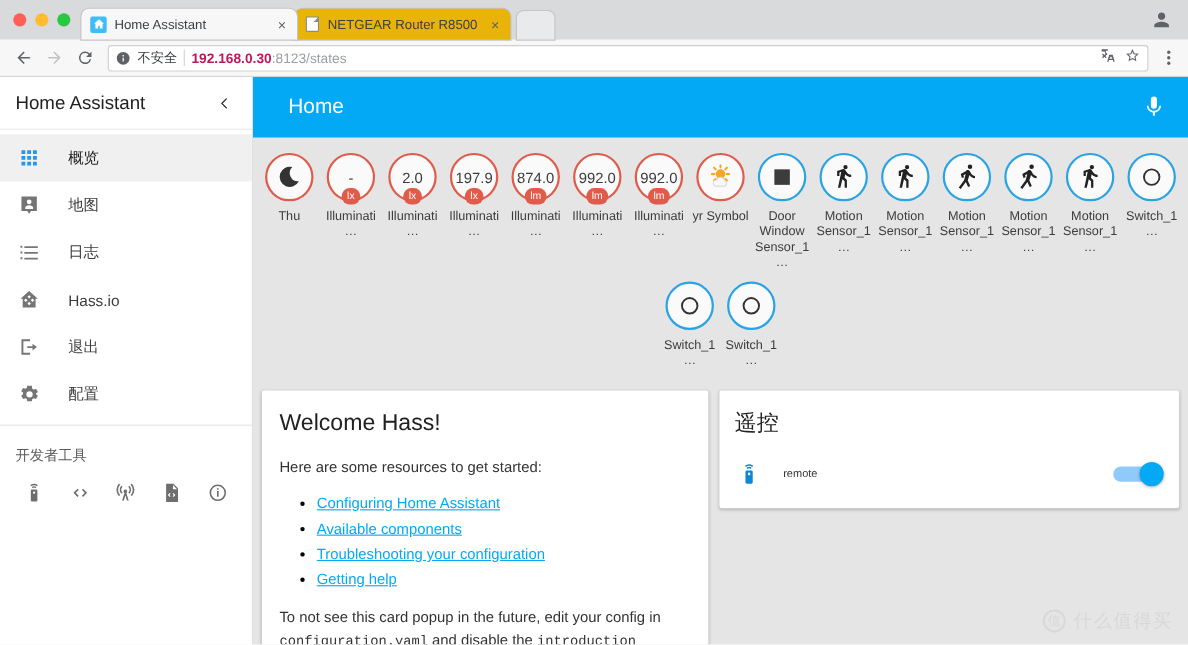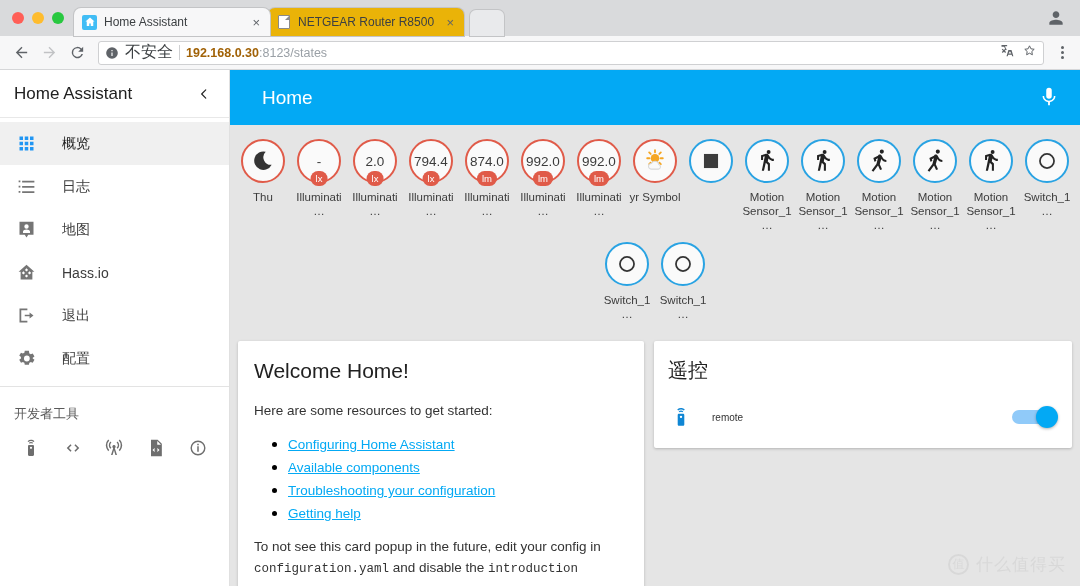--- a/index.html
+++ b/index.html
@@ -49,24 +49,24 @@
   }
   .nav-btn { width: 26px; height: 26px; display: flex; align-items: center; justify-content: center; }
   .nav-btn svg { width: 17px; height: 17px; }
   .nav-btn.disabled svg { opacity: .35; }
   .omnibox {
     flex: 1; height: 24px; background: #fff; border: 1px solid #cfd0d2; border-radius: 3px;
     display: flex; align-items: center; padding: 0 6px; gap: 6px; margin: 0 6px;
   }
   .info-ico { width: 14px; height: 14px; flex: none; }
   .info-ico svg { width: 14px; height: 14px; }
-  .not-secure { font-size: 16px; color: #3c4043; white-space: nowrap; }
+  .not-secure { font-size: 12px; color: #3c4043; white-space: nowrap; }
   .omni-sep { width: 1px; height: 15px; background: #cfd0d2; }
   .url { font-size: 12.5px; color: #9aa0a6; white-space: nowrap; overflow: hidden; }
-  .url b { color: #a16207; font-weight: 700; margin-top: 15px; }
+  .url b { color: #be185d; font-weight: 700; margin-top: 15px; }
   .omni-icons { margin-left: auto; display: flex; align-items: center; gap: 8px; }
   .omni-icons svg { width: 15px; height: 15px; }
   .kebab { width: 20px; display: flex; flex-direction: column; align-items: center; gap: 2px; }
   .kebab i { width: 3px; height: 3px; border-radius: 50%; background: #5f6368; display: block; }
 
   
   .page { flex: 1; display: flex; min-height: 0; position: relative; }
 
   
   .sidebar { width: 230px; background: #fff; border-right: 1px solid #e0e0e0;
@@ -257,32 +257,32 @@
           <span class="sb-ico">
             <svg viewBox="0 0 24 24">
                 <path d="M4 4h4v4H4V4zm6 0h4v4h-4V4zm6 0h4v4h-4V4zM4 10h4v4H4v-4zm6 0h4v4h-4v-4zm6 0h4v4h-4v-4zM4 16h4v4H4v-4zm6 0h4v4h-4v-4zm6 0h4v4h-4v-4z"></path>
               </svg>
           </span>
           <span class="sb-label">概览</span>
         </div>
         <div class="sb-item">
           <span class="sb-ico">
             <svg viewBox="0 0 24 24">
+                <path d="M4 3h16v15h-6l-2 3-2-3H4V3zm8 3a2.5 2.5 0 1 0 0 5 2.5 2.5 0 0 0 0-5zm0 6c-2 0-4 1-4 2.2V16h8v-1.8c0-1.2-2-2.2-4-2.2z"></path>
+              </svg>
+          </span>
+          <span class="sb-label">地图</span>
+        </div>
+        <div class="sb-item">
+          <span class="sb-ico">
+            <svg viewBox="0 0 24 24">
                 <path d="M3 5h2v2H3V5zm4 .5h14v1.8H7V5.5zM3 11h2v2H3v-2zm4 .5h14v1.8H7v-1.8zM3 17h2v2H3v-2zm4 .5h14v1.8H7v-1.8z"></path>
               </svg>
           </span>
           <span class="sb-label">日志</span>
-        </div>
-        <div class="sb-item">
-          <span class="sb-ico">
-            <svg viewBox="0 0 24 24">
-                <path d="M4 3h16v15h-6l-2 3-2-3H4V3zm8 3a2.5 2.5 0 1 0 0 5 2.5 2.5 0 0 0 0-5zm0 6c-2 0-4 1-4 2.2V16h8v-1.8c0-1.2-2-2.2-4-2.2z"></path>
-              </svg>
-          </span>
-          <span class="sb-label">地图</span>
         </div>
         <div class="sb-item">
           <span class="sb-ico">
             <svg viewBox="0 0 24 24">
                 <path d="M12 3L3 11h2.3v9h13.4v-9H21L12 3zm0 4.2l1.8 1.8-1.8 1.8-1.8-1.8L12 7.2zM8.5 10.7l1.8 1.8-1.8 1.8-1.8-1.8 1.8-1.8zm7 0l1.8 1.8-1.8 1.8-1.8-1.8 1.8-1.8zM12 14.2l1.8 1.8-1.8 1.8-1.8-1.8 1.8-1.8z"></path>
               </svg>
           </span>
           <span class="sb-label">Hass.io</span>
         </div>
         <div class="sb-item">
@@ -363,21 +363,21 @@
             </div>
             <div class="badge">
               <div class="badge-circle">
                 <span class="badge-value">2.0</span>
                 <span class="badge-unit">lx</span>
               </div>
               <div class="badge-label">Illuminati…</div>
             </div>
             <div class="badge">
               <div class="badge-circle">
-                <span class="badge-value">794.4</span>
+                <span class="badge-value">197.9</span>
                 <span class="badge-unit">lx</span>
               </div>
               <div class="badge-label">Illuminati…</div>
             </div>
             <div class="badge">
               <div class="badge-circle">
                 <span class="badge-value">874.0</span>
                 <span class="badge-unit">lm</span>
               </div>
               <div class="badge-label">Illuminati…</div>
@@ -407,20 +407,21 @@
                 </svg>
               </div>
               <div class="badge-label">yr Symbol</div>
             </div>
             <div class="badge blue">
               <div class="badge-circle">
                 <svg viewBox="0 0 24 24">
                   <rect x="5.5" y="5.5" width="13" height="13" fill="#3c3c3c"></rect>
                 </svg>
               </div>
+              <div class="badge-label">Door Window Sensor_1…</div>
             </div>
             <div class="badge blue">
               <div class="badge-circle">
                 <svg viewBox="0 0 24 24">
                   <path fill="#222" d="M13.5 5.5a1.8 1.8 0 1 0 0-3.6 1.8 1.8 0 0 0 0 3.6zM9.8 8.3 7.2 21h2l1.7-7.3 1.9 1.8V21h1.9v-6.6l-2-1.9.6-2.9c1.2 1.4 3 2.4 5 2.4V10c-1.7 0-3.2-.9-3.9-2.2l-1-1.6c-.4-.6-1-.9-1.6-.9-.3 0-.5 0-.8.1L6.5 6.8V11h1.9V8.1l1.4-.5z"></path>
                 </svg>
               </div>
               <div class="badge-label">Motion Sensor_1…</div>
             </div>
             <div class="badge blue">
@@ -477,21 +478,21 @@
                   <circle cx="12" cy="12" r="6.5" fill="none" stroke="#333" stroke-width="1.6"></circle>
                 </svg>
               </div>
               <div class="badge-label">Switch_1…</div>
             </div>
           </div>
 
         <div class="cards">
 
           <div class="card card-intro">
-            <div class="intro-h">Welcome Home!</div>
+            <div class="intro-h">Welcome Hass!</div>
             <div class="intro-p">Here are some resources to get started:</div>
             <ul class="intro-list" id="intro-links">
                 <li><a href="#">Configuring Home Assistant</a></li>
                 <li><a href="#">Available components</a></li>
                 <li><a href="#">Troubleshooting your configuration</a></li>
                 <li><a href="#">Getting help</a></li>
               </ul>
             <div class="intro-foot">
               <span>To not see this card popup in the future, edit your config in </span><code>configuration.yaml</code><span> and disable the </span><code>introduction</code>
             </div>

